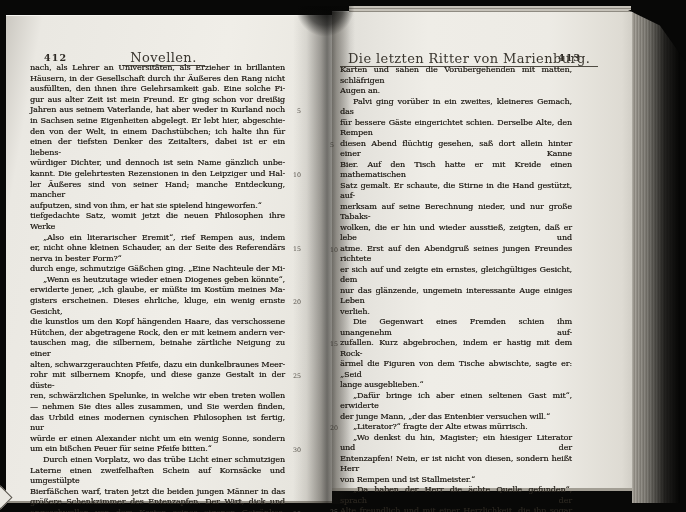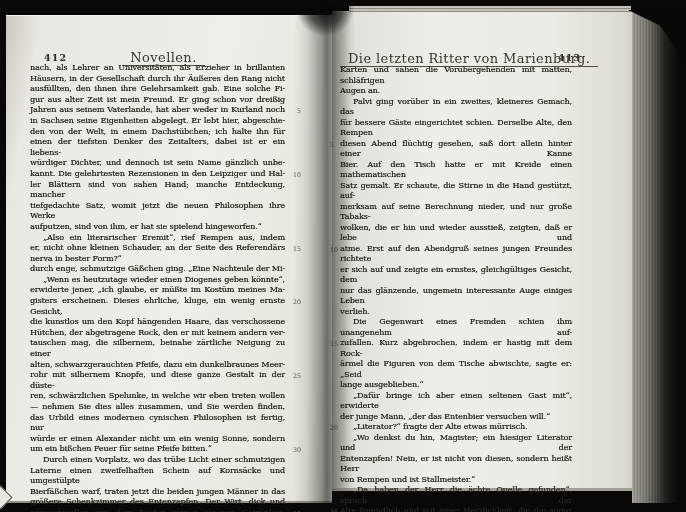--- a/index.html
+++ b/index.html
@@ -100,23 +100,23 @@
       <div class="line cont">nach, als Lehrer an Universitäten, als Erzieher in brillanten</div>
       <div class="line cont">Häusern, in der Gesellschaft durch ihr Äußeres den Rang nicht</div>
       <div class="line cont">ausfüllten, den ihnen ihre Gelehrsamkeit gab. Eine solche Fi-</div>
       <div class="line cont">gur aus alter Zeit ist mein Freund. Er ging schon vor dreißig</div>
       <div class="line cont"><span class="lnum num-right">5</span>Jahren aus seinem Vaterlande, hat aber weder in Kurland noch</div>
       <div class="line cont">in Sachsen seine Eigenheiten abgelegt. Er lebt hier, abgeschie-</div>
       <div class="line cont">den von der Welt, in einem Dachstübchen; ich halte ihn für</div>
       <div class="line cont">einen der tiefsten Denker des Zeitalters, dabei ist er ein liebens-</div>
       <div class="line cont">würdiger Dichter, und dennoch ist sein Name gänzlich unbe-</div>
       <div class="line cont"><span class="lnum num-right">10</span>kannt. Die gelehrtesten Rezensionen in den Leipziger und Hal-</div>
-      <div class="line cont">ler Blättern sind von sahen Hand; manche Entdeckung, mancher</div>
+      <div class="line cont">ler Äußeres sind von seiner Hand; manche Entdeckung, mancher</div>
+      <div class="line end">aufputzen, sind von ihm, er hat sie spielend hingeworfen.“</div>
       <div class="line cont">tiefgedachte Satz, womit jetzt die neuen Philosophen ihre Werke</div>
-      <div class="line end">aufputzen, sind von ihm, er hat sie spielend hingeworfen.“</div>
       <div class="line start">„Also ein literarischer Eremit“, rief Rempen aus, indem</div>
       <div class="line cont"><span class="lnum num-right">15</span>er, nicht ohne kleinen Schauder, an der Seite des Referendärs</div>
       <div class="line end">nerva in bester Form?“</div>
       <div class="line cont">durch enge, schmutzige Gäßchen ging. „Eine Nachteule der Mi-</div>
       <div class="line start">„Wenn es heutzutage wieder einen Diogenes geben könnte“,</div>
       <div class="line cont">erwiderte jener, „ich glaube, er müßte im Kostüm meines Ma-</div>
       <div class="line cont"><span class="lnum num-right">20</span>gisters erscheinen. Dieses ehrliche, kluge, ein wenig ernste Gesicht,</div>
       <div class="line cont">die kunstlos um den Kopf hängenden Haare, das verschossene</div>
       <div class="line cont">Hütchen, der abgetragene Rock, den er mit keinem andern ver-</div>
       <div class="line cont">tauschen mag, die silbernem, beinahe zärtliche Neigung zu einer</div>

